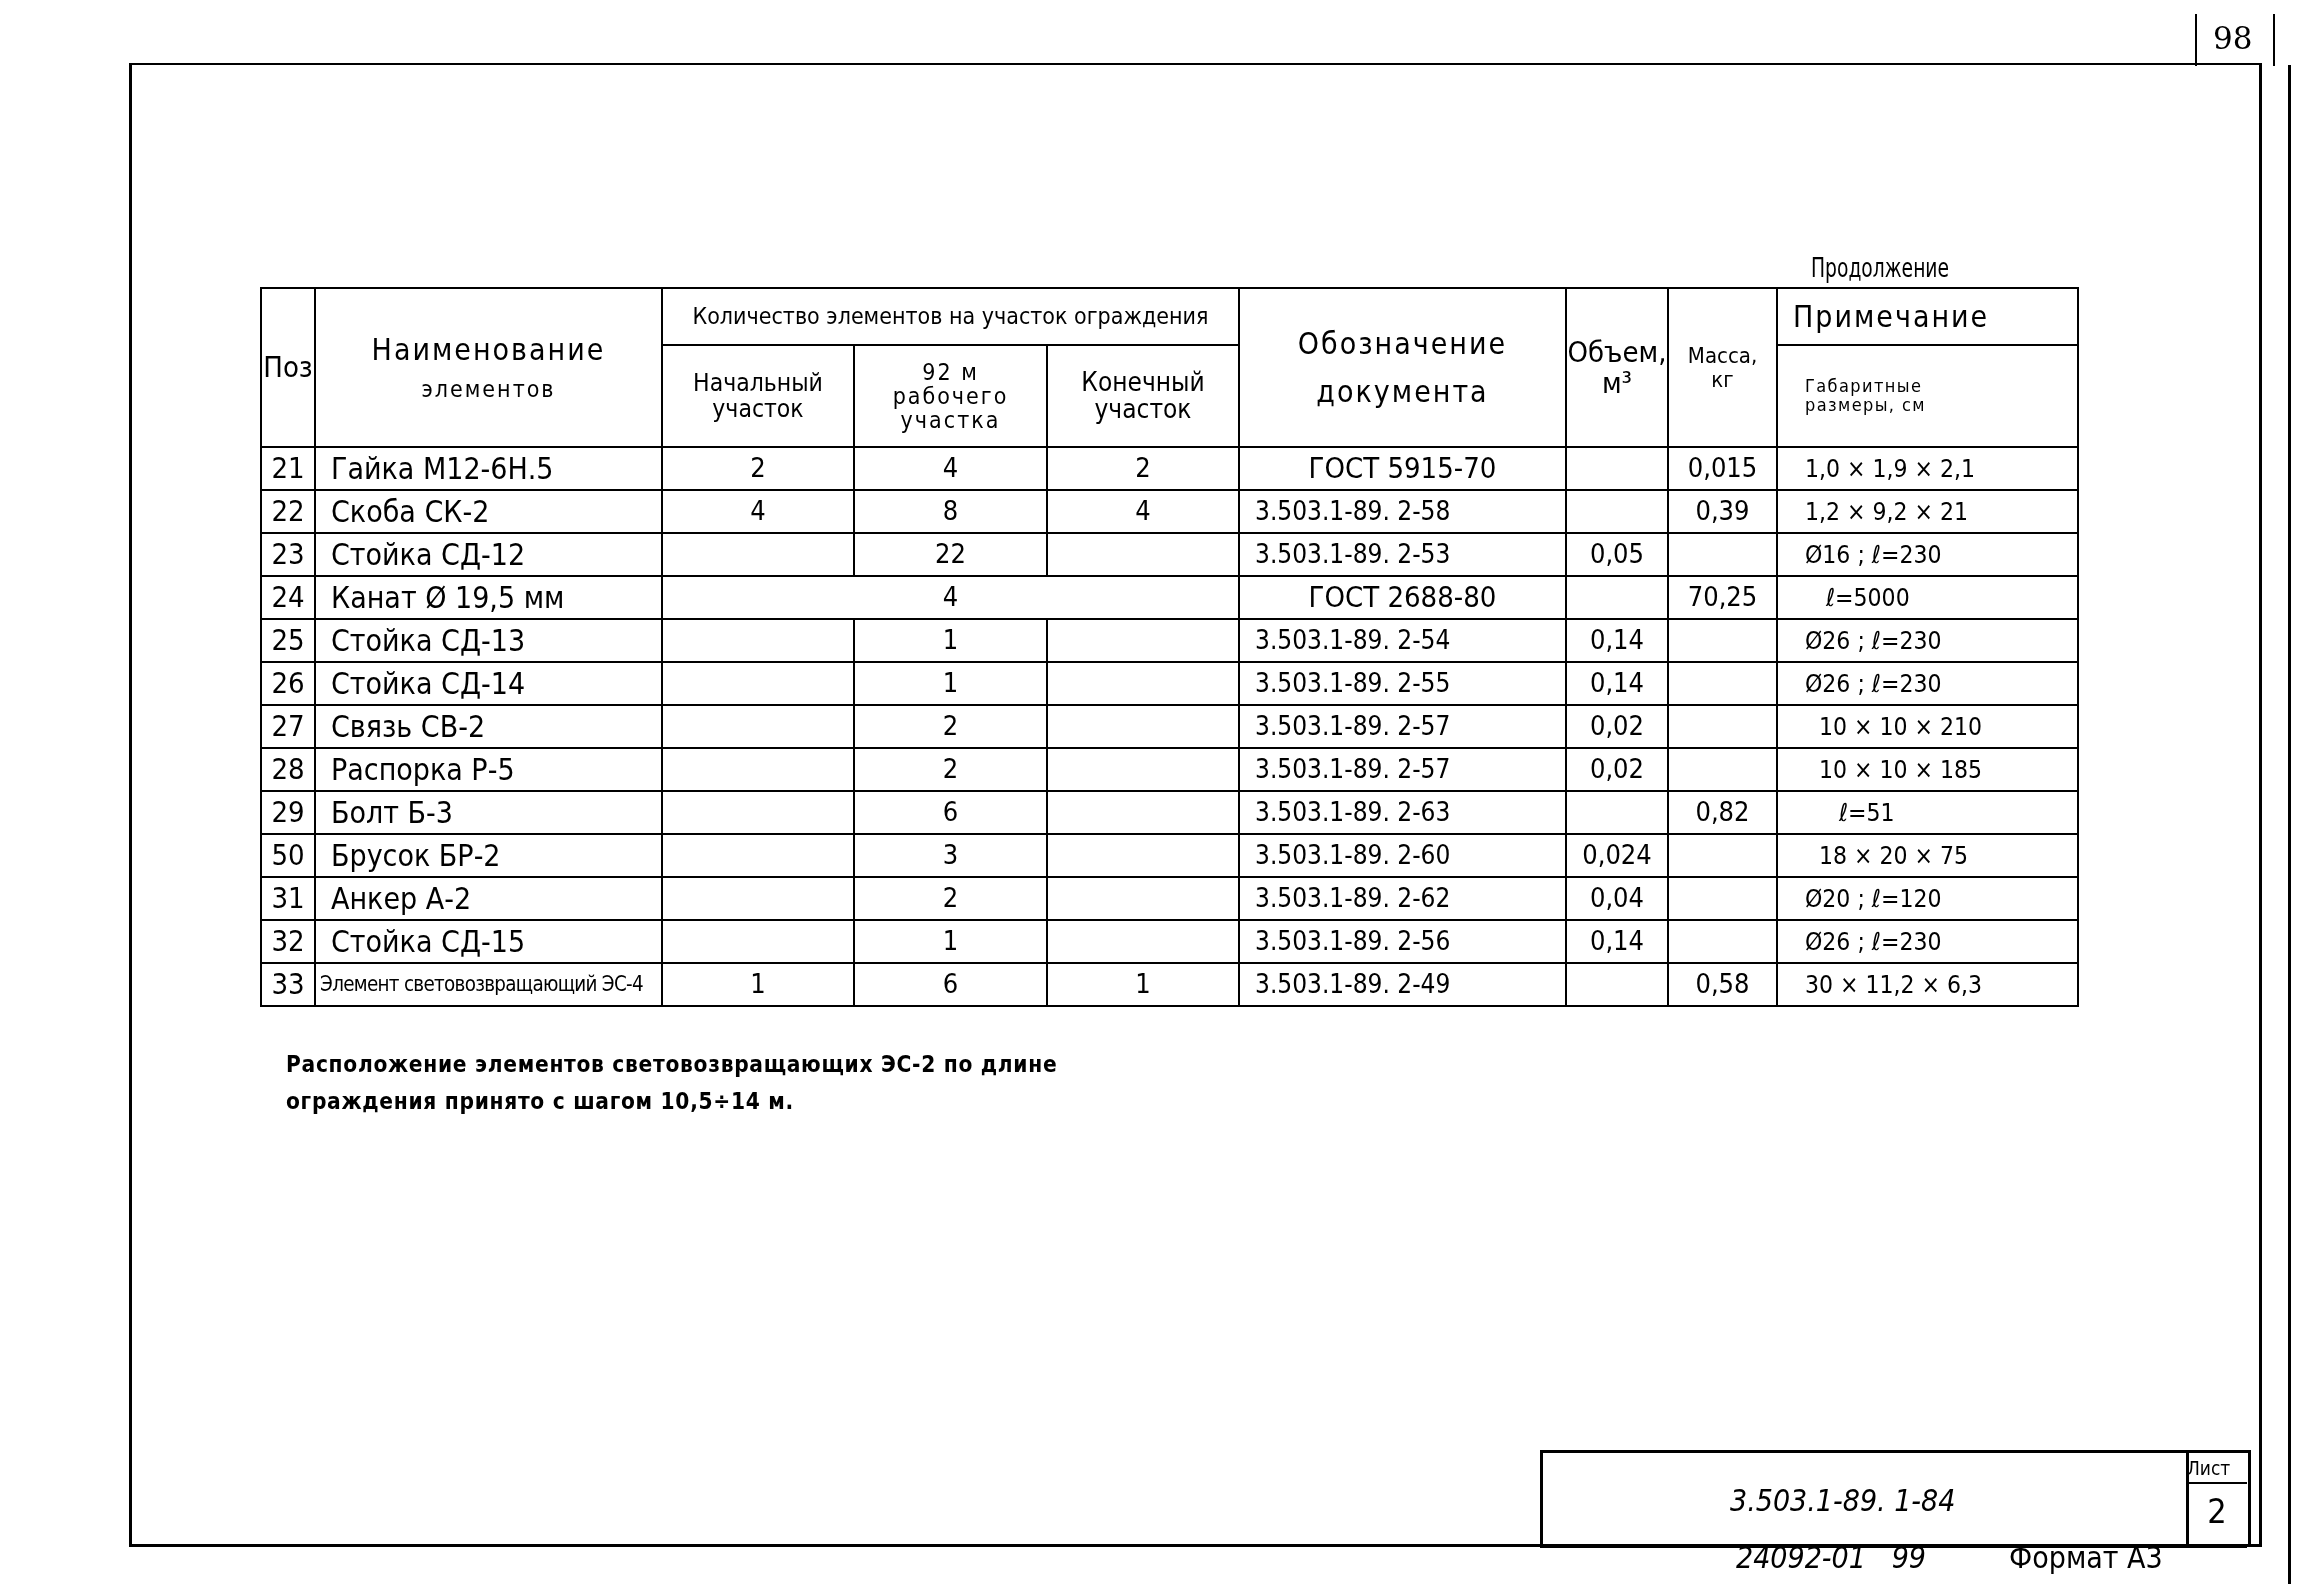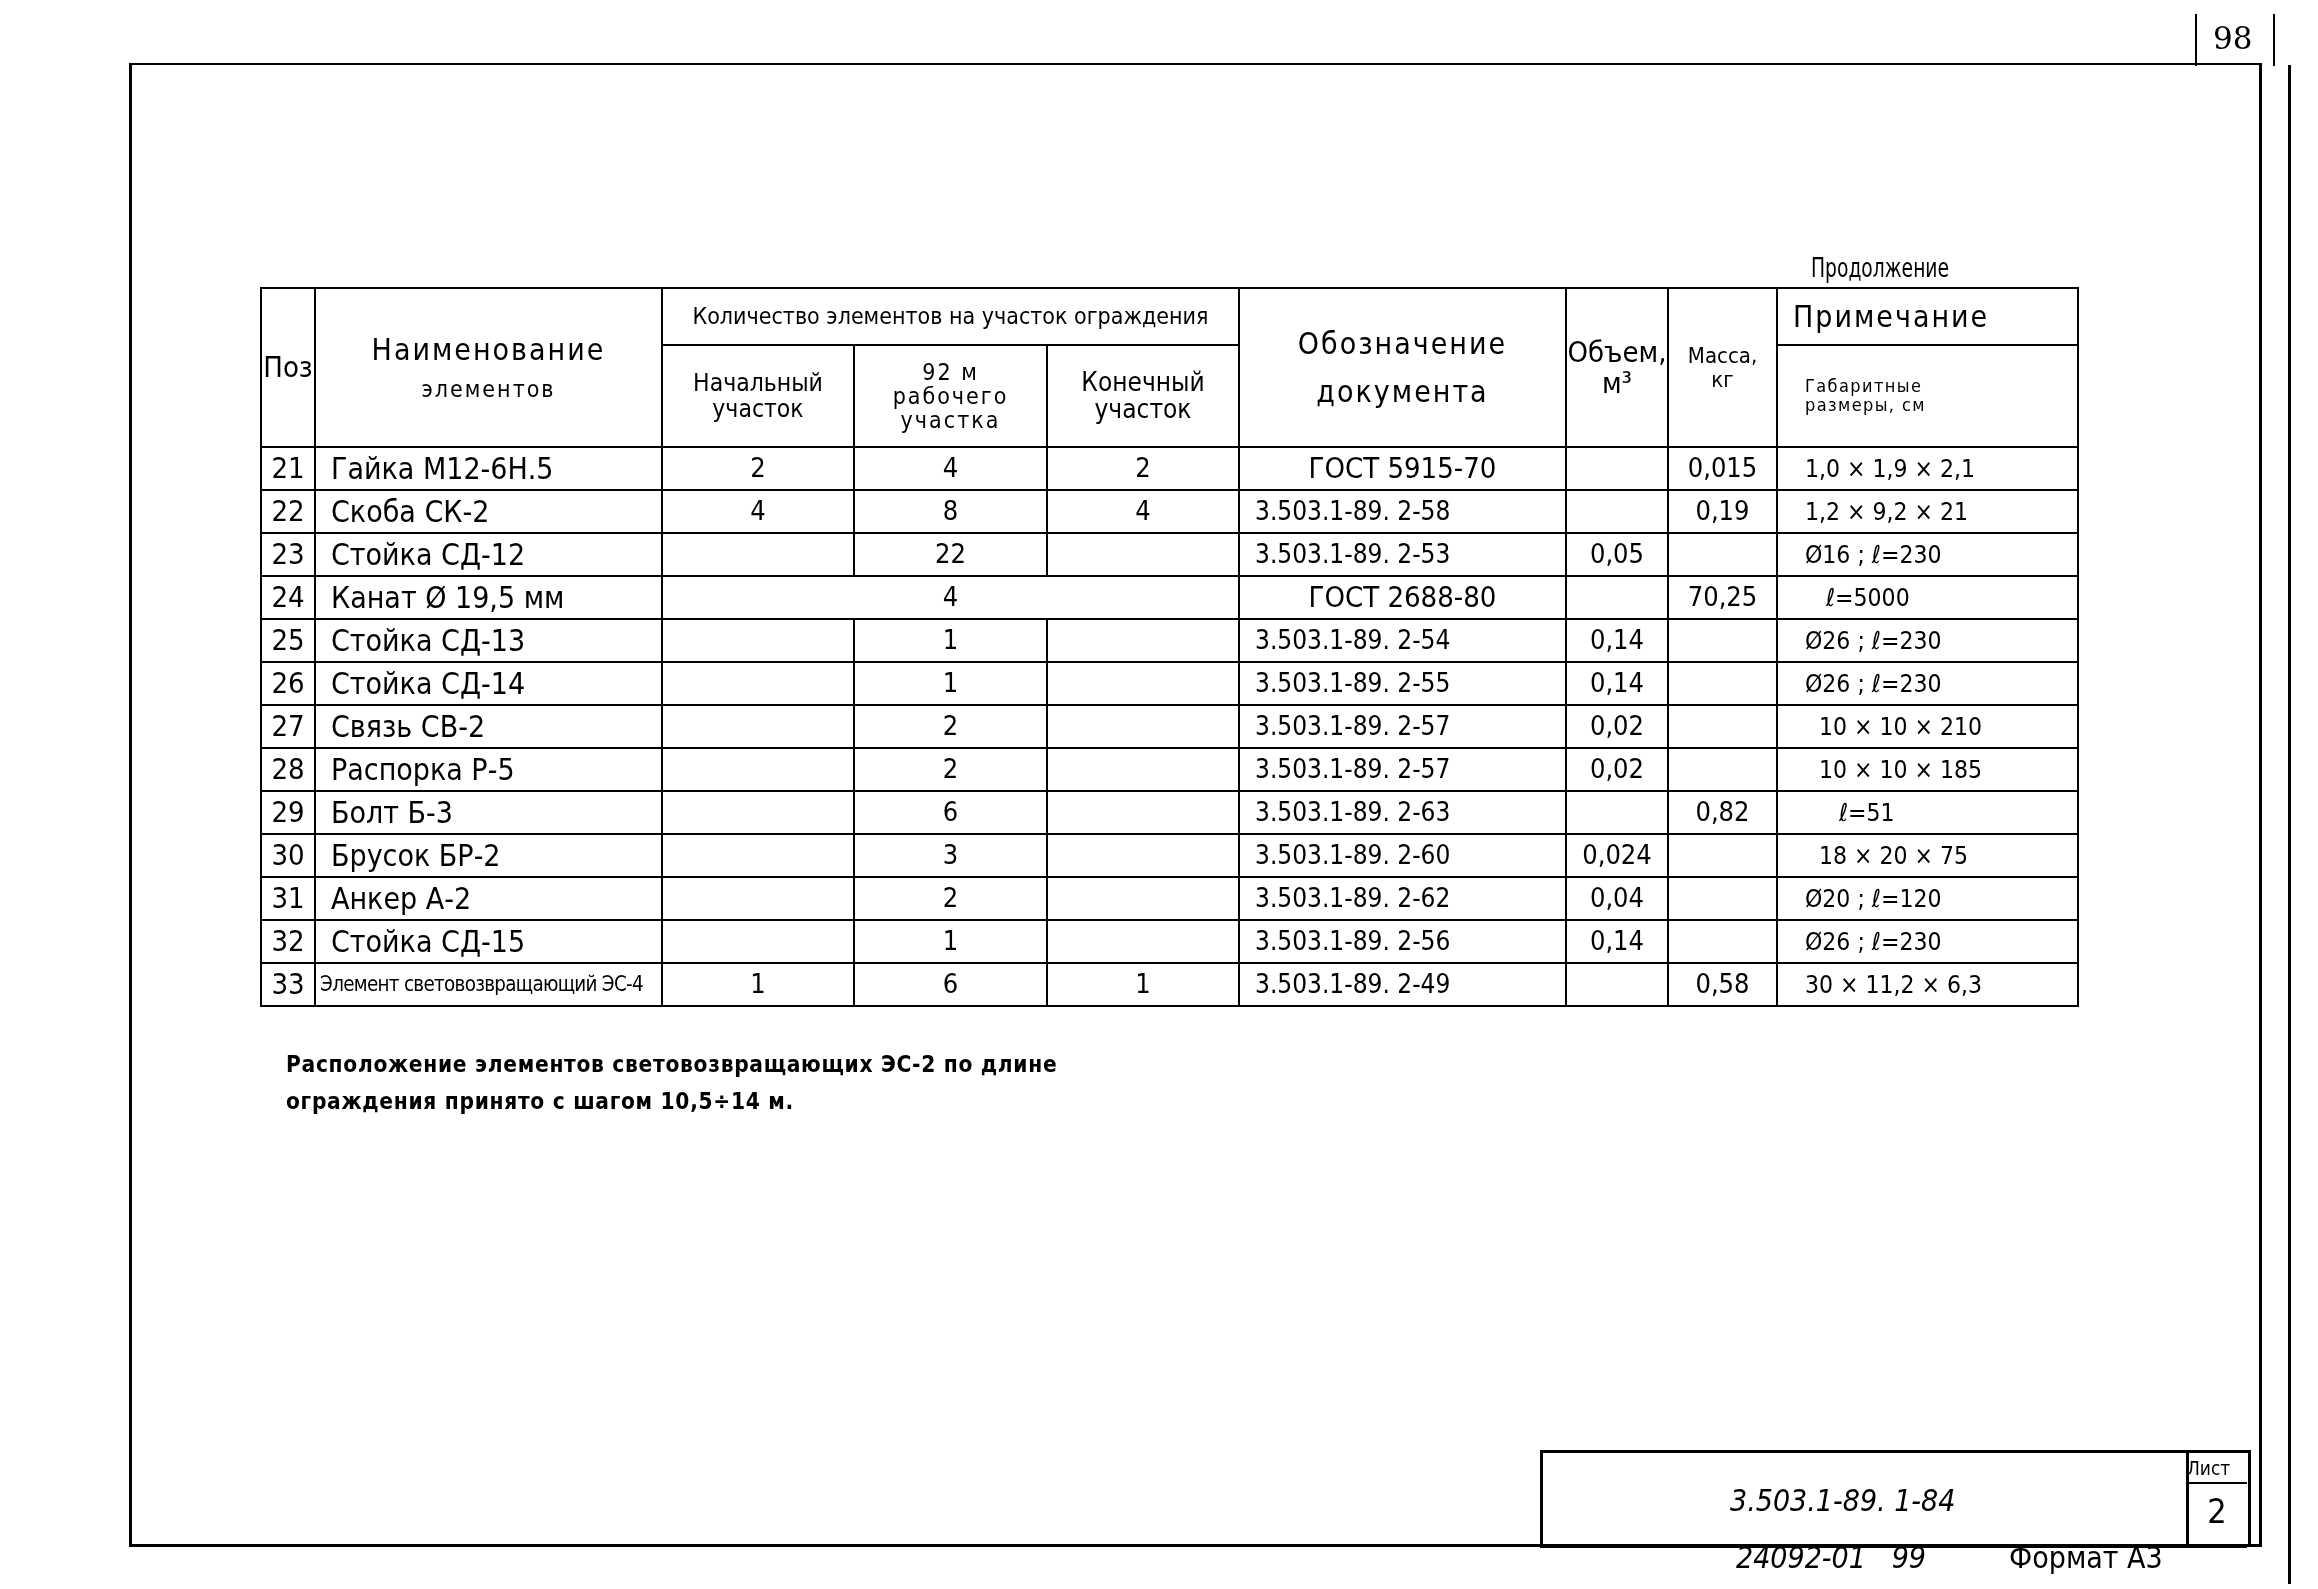--- a/index.html
+++ b/index.html
@@ -112,21 +112,21 @@
     <td class="note-cell">1,0 × 1,9 × 2,1</td>
   </tr>
   <tr class="data">
     <td class="pos-cell">22</td>
     <td class="name-cell">Скоба СК-2</td>
     <td class="num">4</td>
     <td class="num">8</td>
     <td class="num">4</td>
     <td class="doc-cell">3.503.1-89. 2-58</td>
     <td class="num"></td>
-    <td class="num">0,19</td>
+    <td class="num">0,39</td>
     <td class="note-cell">1,2 × 9,2 × 21</td>
   </tr>
   <tr class="data">
     <td class="pos-cell">23</td>
     <td class="name-cell">Стойка СД-12</td>
     <td class="num"></td>
     <td class="num">22</td>
     <td class="num"></td>
     <td class="doc-cell">3.503.1-89. 2-53</td>
     <td class="num">0,05</td>
@@ -191,21 +191,21 @@
     <td class="name-cell">Болт Б-3</td>
     <td class="num"></td>
     <td class="num">6</td>
     <td class="num"></td>
     <td class="doc-cell">3.503.1-89. 2-63</td>
     <td class="num"></td>
     <td class="num">0,82</td>
     <td class="note-cell" style="padding-left:61px !important;">ℓ=51</td>
   </tr>
   <tr class="data">
-    <td class="pos-cell">30</td>
+    <td class="pos-cell">50</td>
     <td class="name-cell">Брусок БР-2</td>
     <td class="num"></td>
     <td class="num">3</td>
     <td class="num"></td>
     <td class="doc-cell">3.503.1-89. 2-60</td>
     <td class="num">0,024</td>
     <td class="num"></td>
     <td class="note-cell" style="padding-left:41px !important;">18 × 20 × 75</td>
   </tr>
   <tr class="data">

